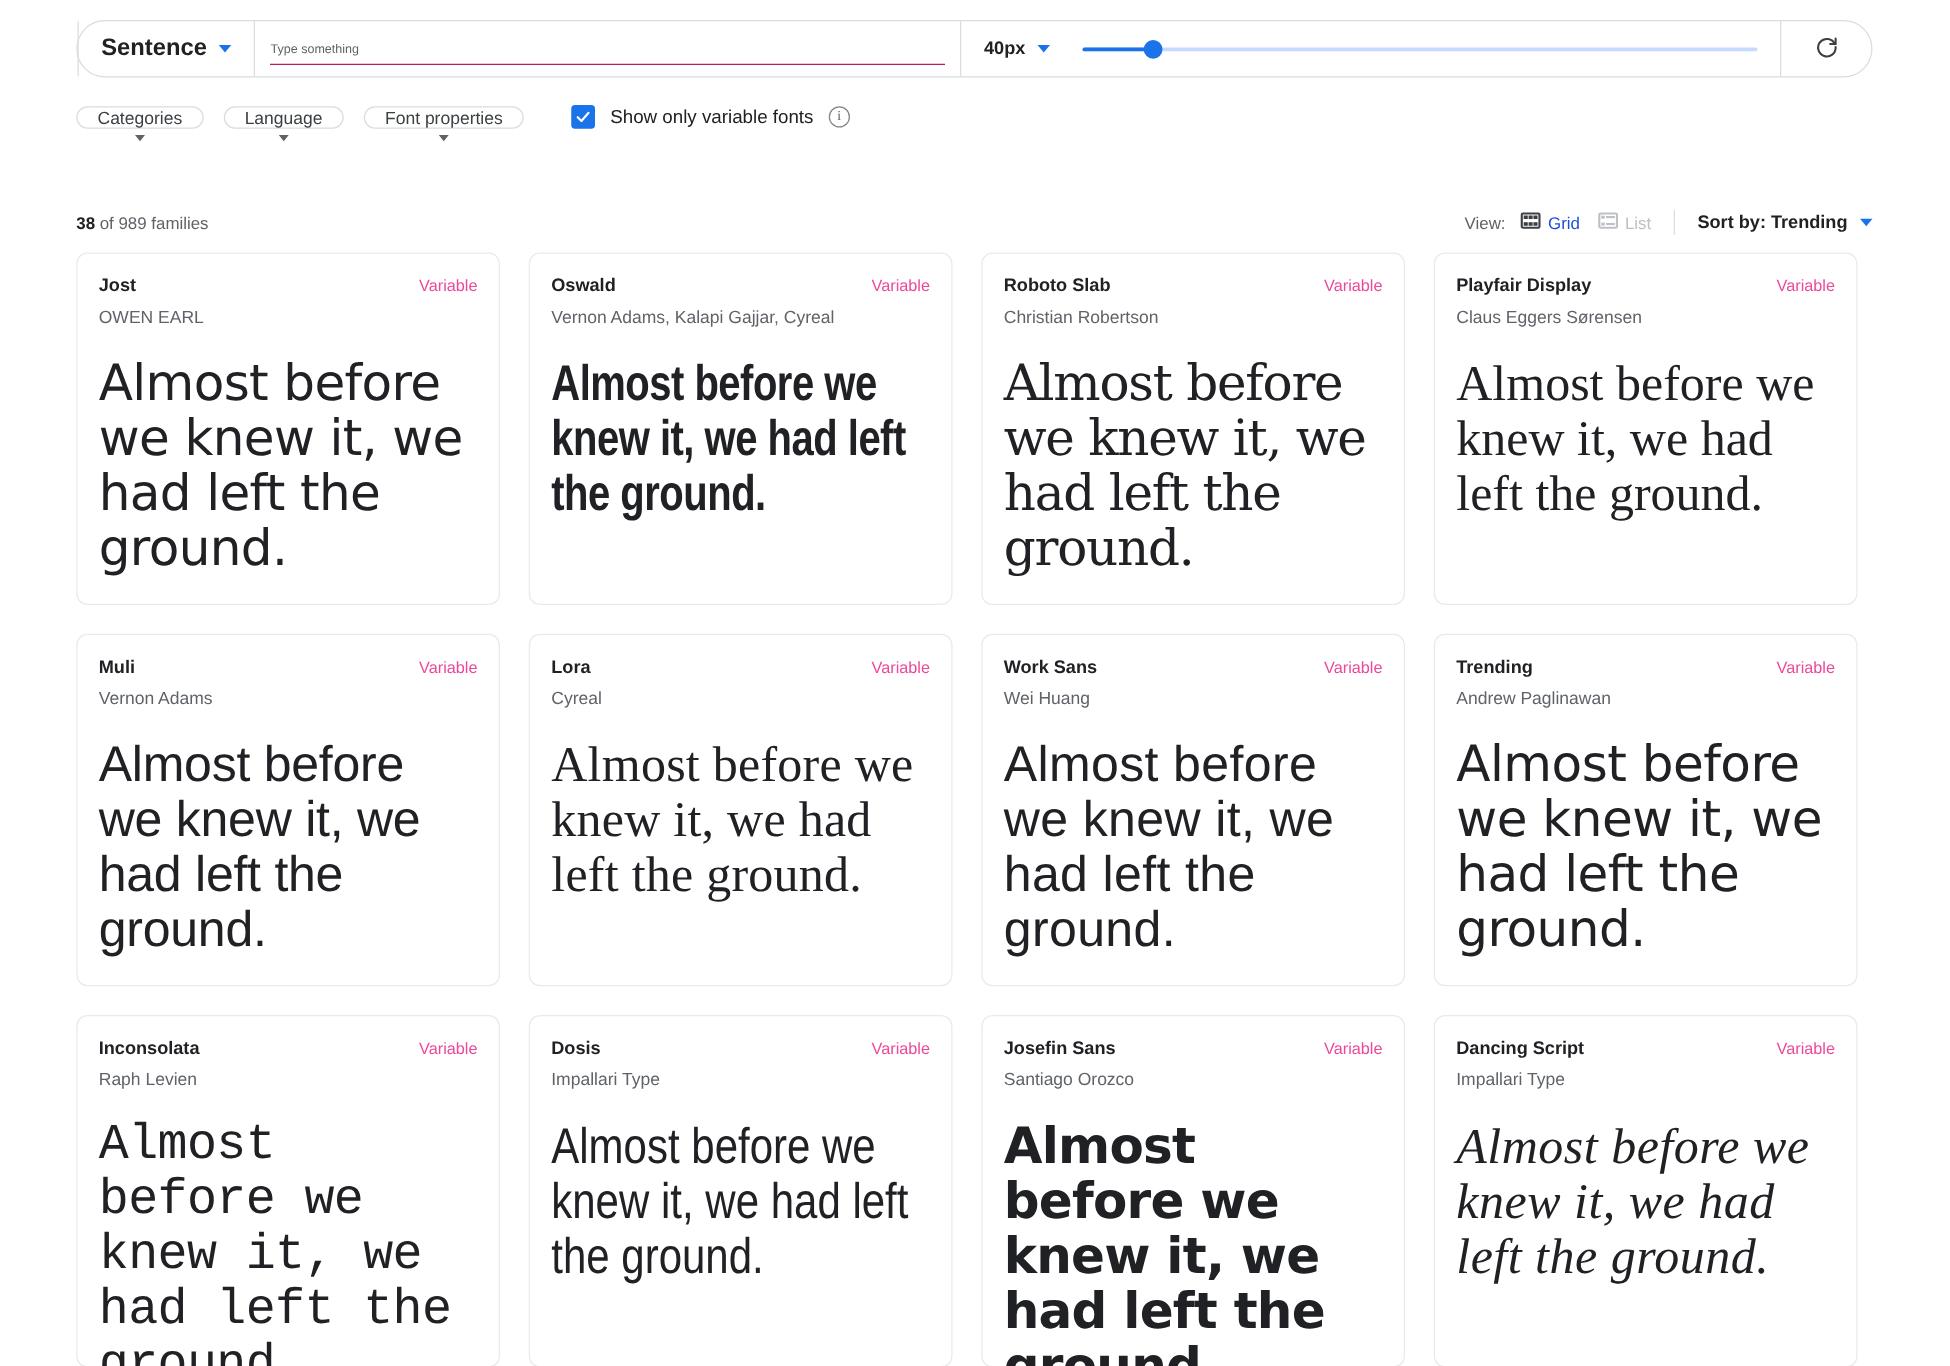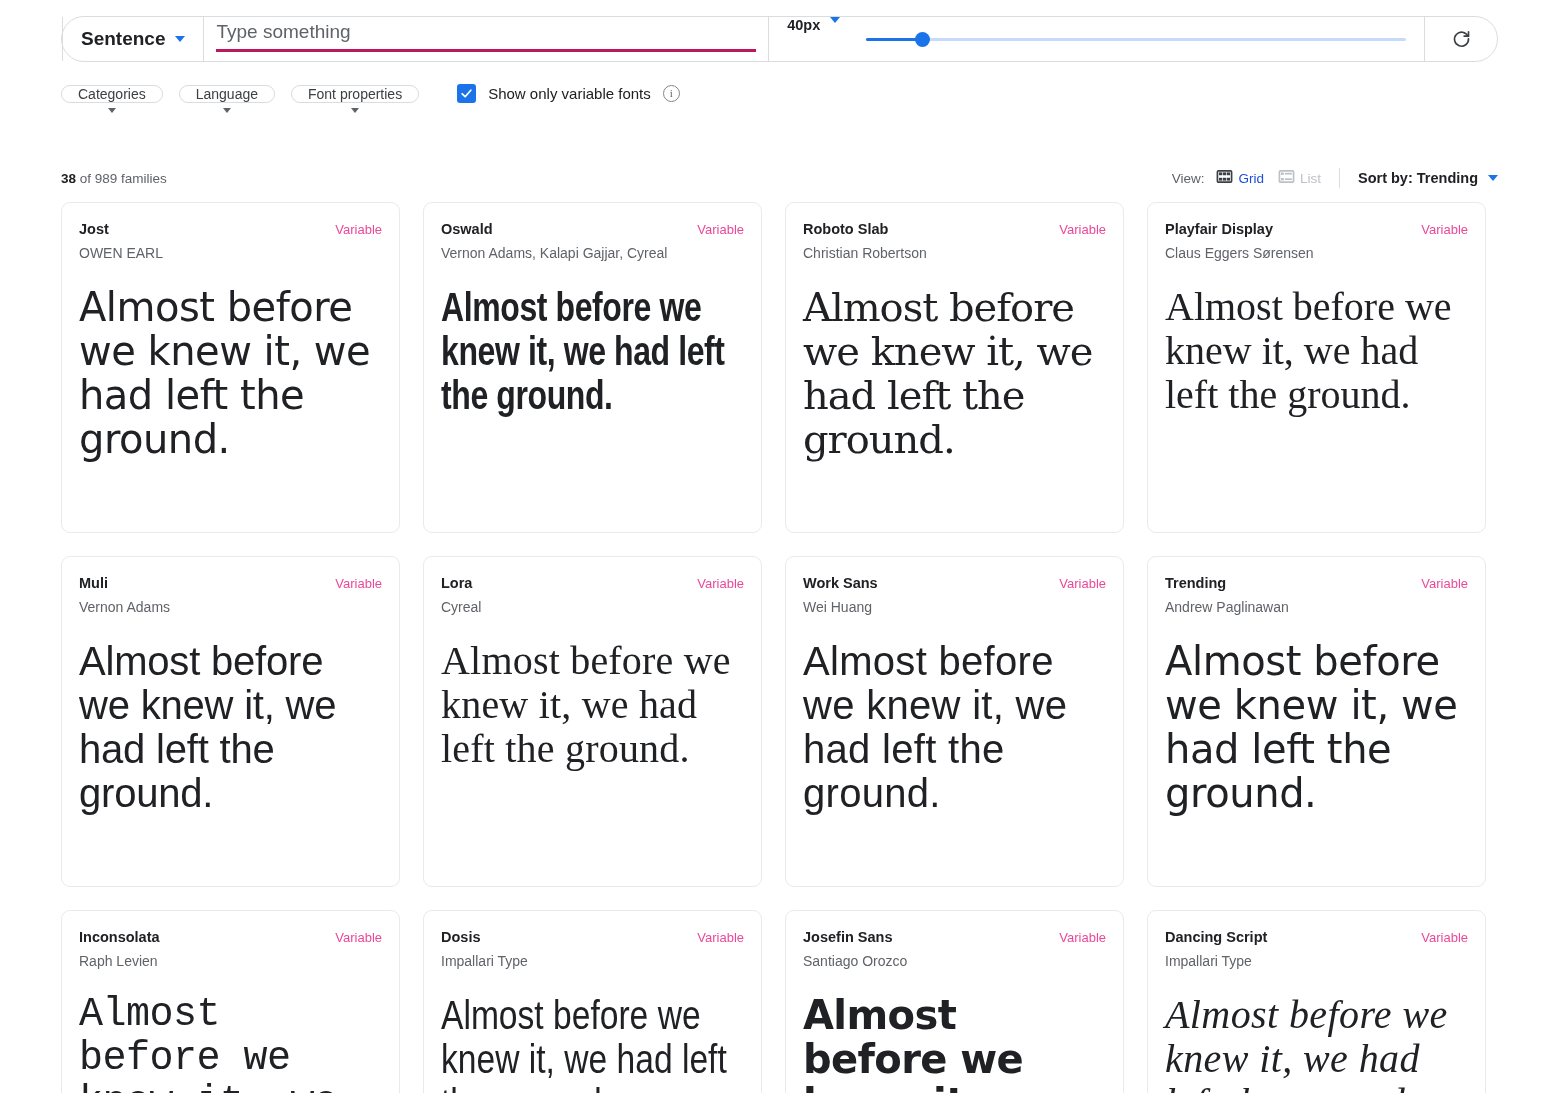--- a/index.html
+++ b/index.html
@@ -80,33 +80,34 @@
 
   .tb-type {
     flex: 1;
     display: flex;
     align-items: flex-end;
     padding: 0 12px 0 12px;
   }
   .type-input {
     width: 100%;
     border: none;
-    border-bottom: 3px solid #be185d;
+    border-bottom: 1px solid #be185d;
     outline: none;
     font-family: "Liberation Sans", sans-serif;
-    font-size: 19px;
+    font-size: 10px;
     color: #000000;
     background: transparent;
     padding: 0 0 6px 0;
     margin-bottom: 9px;
   }
   .type-input::placeholder { color: #5f6368; opacity: 1; }
 
   .tb-size {
     display: flex;
+    align-items: center;
     gap: 10px;
     padding: 0 16px 0 18px;
     cursor: pointer;
   }
   .tb-size .lbl {
     font-size: 14.5px;
     font-weight: bold;
     color: #202124;
     white-space: nowrap;
   }
@@ -277,21 +278,21 @@
     position: absolute;
     left: 61px;
     top: 202px;
     width: 1441px;
     display: flex;
     flex-wrap: wrap;
     gap: 23px 23px;
   }
   .card {
     width: 339px;
-    height: 331px;
+    height: 282px;
     border: 1px solid #e8eaed;
     border-radius: 9px;
     background: #fff;
     box-sizing: border-box;
     padding: 18px 17px 0 17px;
     overflow: hidden;
     cursor: pointer;
   }
   .card-head {
     display: flex;

